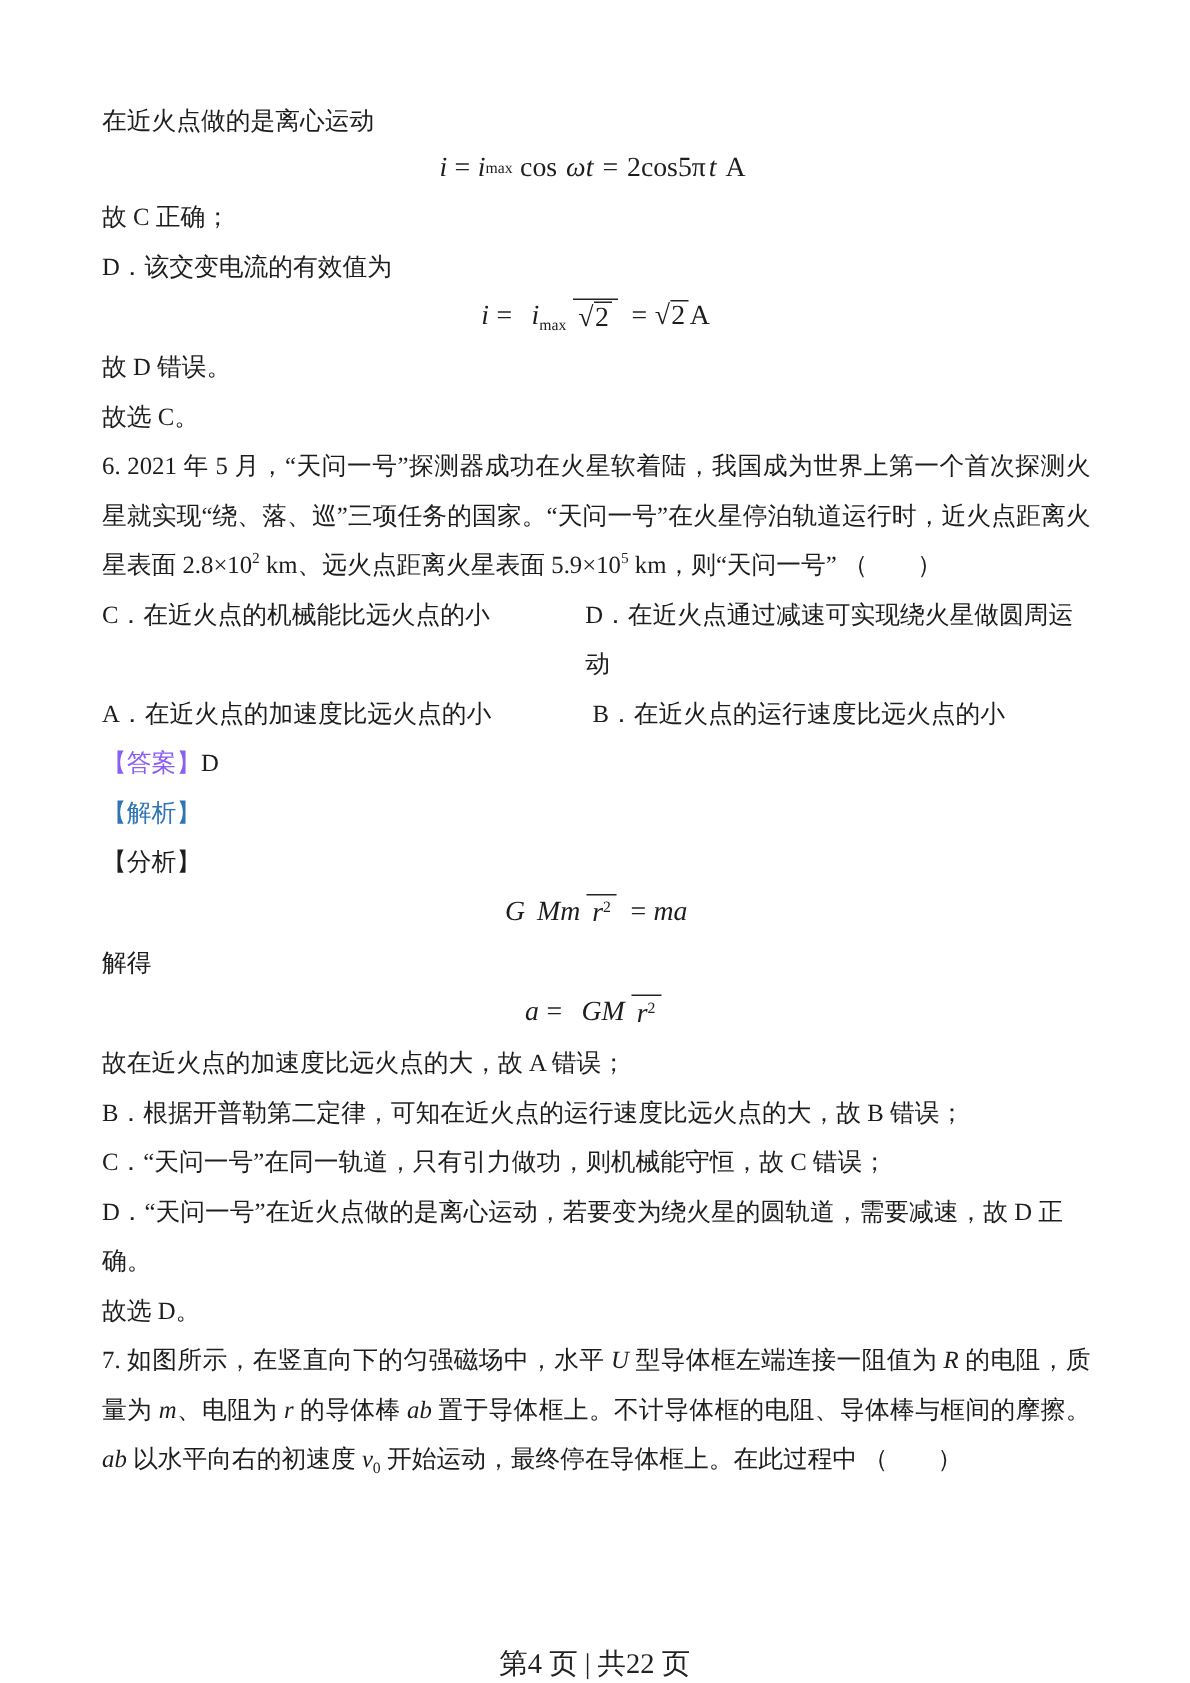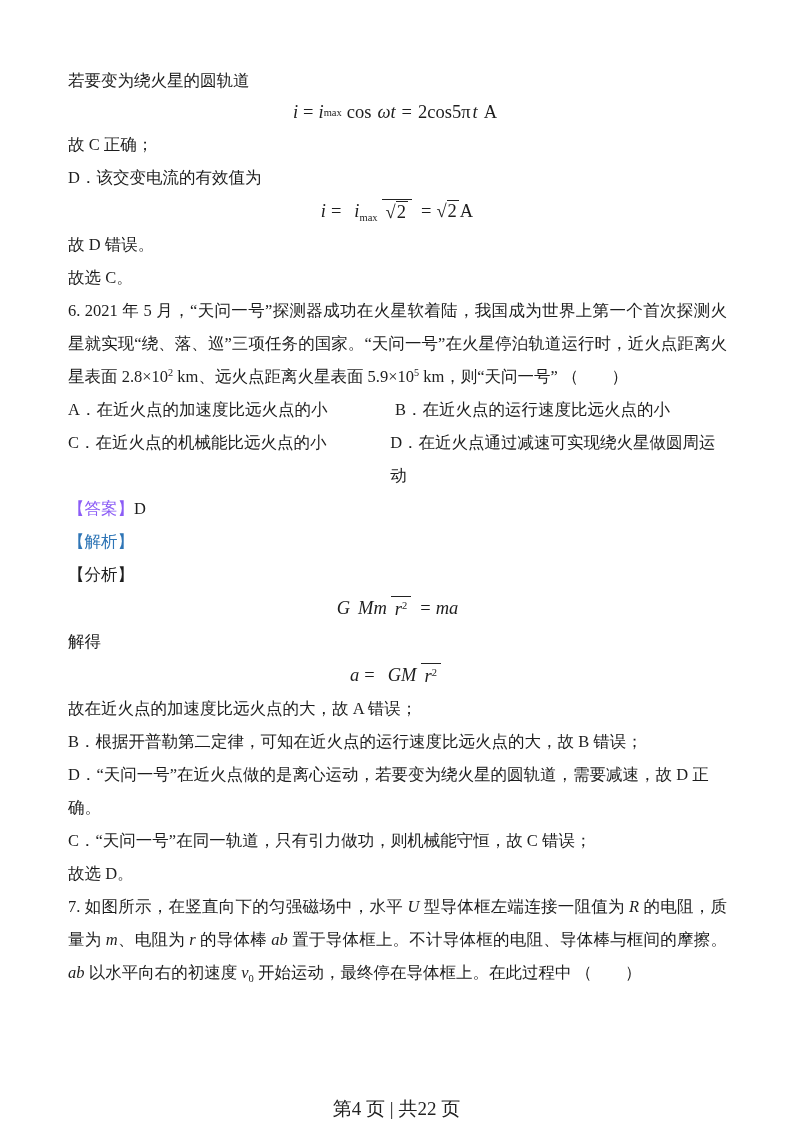--- a/index.html
+++ b/index.html
@@ -41,21 +41,21 @@
   .footer{
     position:absolute;top:1096px;left:0;width:793px;
     text-align:center;font-size:19px;color:#222;
   }
 </style>
 </head>
 <body>
 
 <div class="page">
 
-  <p><span>若要变为绕火星的圆轨道</span></p>
+  <p><span>在近火点做的是离心运动</span></p>
 
   <div class="formula">
     <span class="it">i</span>
     <span class="tok">=</span>
     <span class="it">i</span>
       <span class="msub">max</span>
     <span class="tok">cos</span>
     <span class="it tight">ωt</span>
     <span class="tok">=</span>
     <span class="tight">2cos5π</span>
@@ -85,26 +85,26 @@
   </div>
 
   <p><span>故 D 错误。</span></p>
   <p><span>故选 C。</span></p>
 
   <p class="just">
     <span>6. 2021 年 5 月，“天问一号”探测器成功在火星软着陆，我国成为世界上第一个首次探测火星就实现“绕、落、巡”三项任务的国家。“天问一号”在火星停泊轨道运行时，近火点距离火星表面 2.8×10</span><span class="sup">2</span><span> km、远火点距离火星表面 5.9×10</span><span class="sup">5</span><span> km，则“天问一号” （　　）</span>
   </p>
 
   <div class="opt-row">
+    <p><span>C．</span><span>在近火点的机械能比远火点的小</span></p>
+    <p><span>D．</span><span>在近火点通过减速可实现绕火星做圆周运动</span></p>
+  </div>
+  <div class="opt-row">
     <p><span>A．</span><span>在近火点的加速度比远火点的小</span></p>
     <p><span>B．</span><span>在近火点的运行速度比远火点的小</span></p>
-  </div>
-  <div class="opt-row">
-    <p><span>C．</span><span>在近火点的机械能比远火点的小</span></p>
-    <p><span>D．</span><span>在近火点通过减速可实现绕火星做圆周运动</span></p>
   </div>
 
   <p><span class="label-blue" style="color: #8b5cf6;">【答案】</span><span>D</span></p>
   <p><span class="label-blue" style="color: rgb(46, 117, 182);">【解析】</span></p>
   <p><span>【分析】</span></p>
 
   <div class="formula">
     <span class="it">G</span>
     <span class="frac">
       <span class="num it">Mm</span>
@@ -120,22 +120,22 @@
     <span class="it">a</span>
     <span class="tok">=</span>
     <span class="frac">
       <span class="num it">GM</span>
       <span class="den"><span class="it">r</span><span class="fsup">2</span></span>
     </span>
   </div>
 
   <p><span>故在近火点的加速度比远火点的大，故 A 错误；</span></p>
   <p><span>B．根据开普勒第二定律，可知在近火点的运行速度比远火点的大，故 B 错误；</span></p>
+  <p><span>C．“天问一号”在同一轨道，只有引力做功，则机械能守恒，故 C 错误；</span></p>
   <p><span>D．“天问一号”在近火点做的是离心运动，若要变为绕火星的圆轨道，需要减速，故 D 正确。</span></p>
-  <p><span>C．“天问一号”在同一轨道，只有引力做功，则机械能守恒，故 C 错误；</span></p>
   <p><span>故选 D。</span></p>
 
   <p class="just">
     <span>7. 如图所示，在竖直向下的匀强磁场中，水平 </span><span class="it">U</span><span> 型导体框左端连接一阻值为 </span><span class="it">R</span><span> 的电阻，质量为 </span><span class="it">m</span><span>、电阻为 </span><span class="it">r</span><span> 的导体棒 </span><span class="it">ab</span><span> 置于导体框上。不计导体框的电阻、导体棒与框间的摩擦。</span><span class="it">ab</span><span> 以水平向右的初速度 </span><span class="it">v</span><span class="msub">0</span><span> 开始运动，最终停在导体框上。在此过程中 （　　）</span>
   </p>
 
   <div class="footer"><span>第4 页 | 共22 页</span></div>
 
 </div>
 

